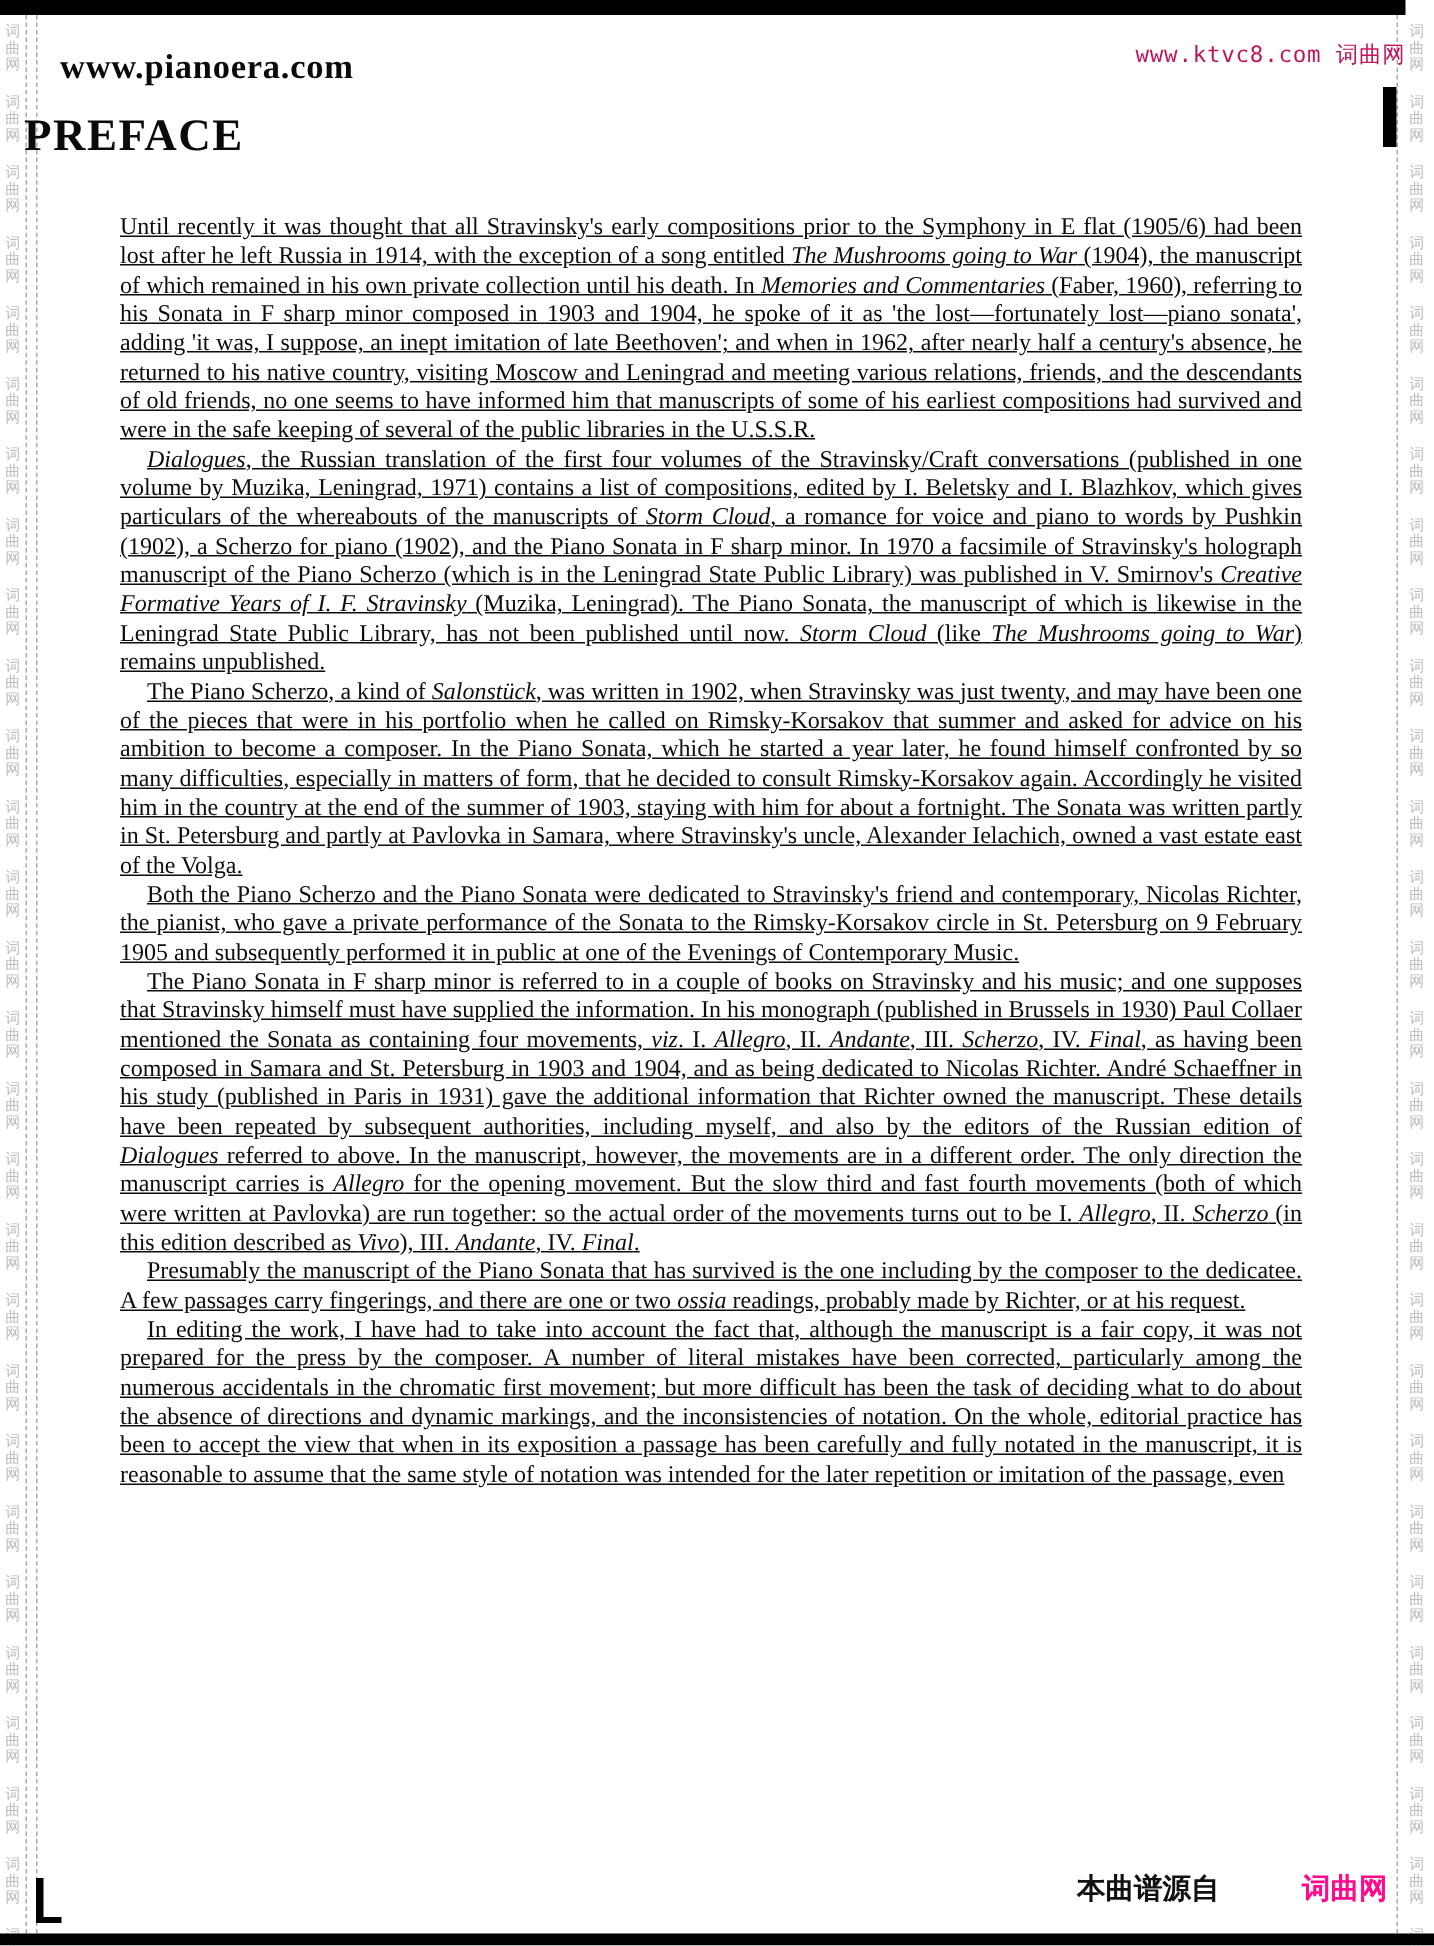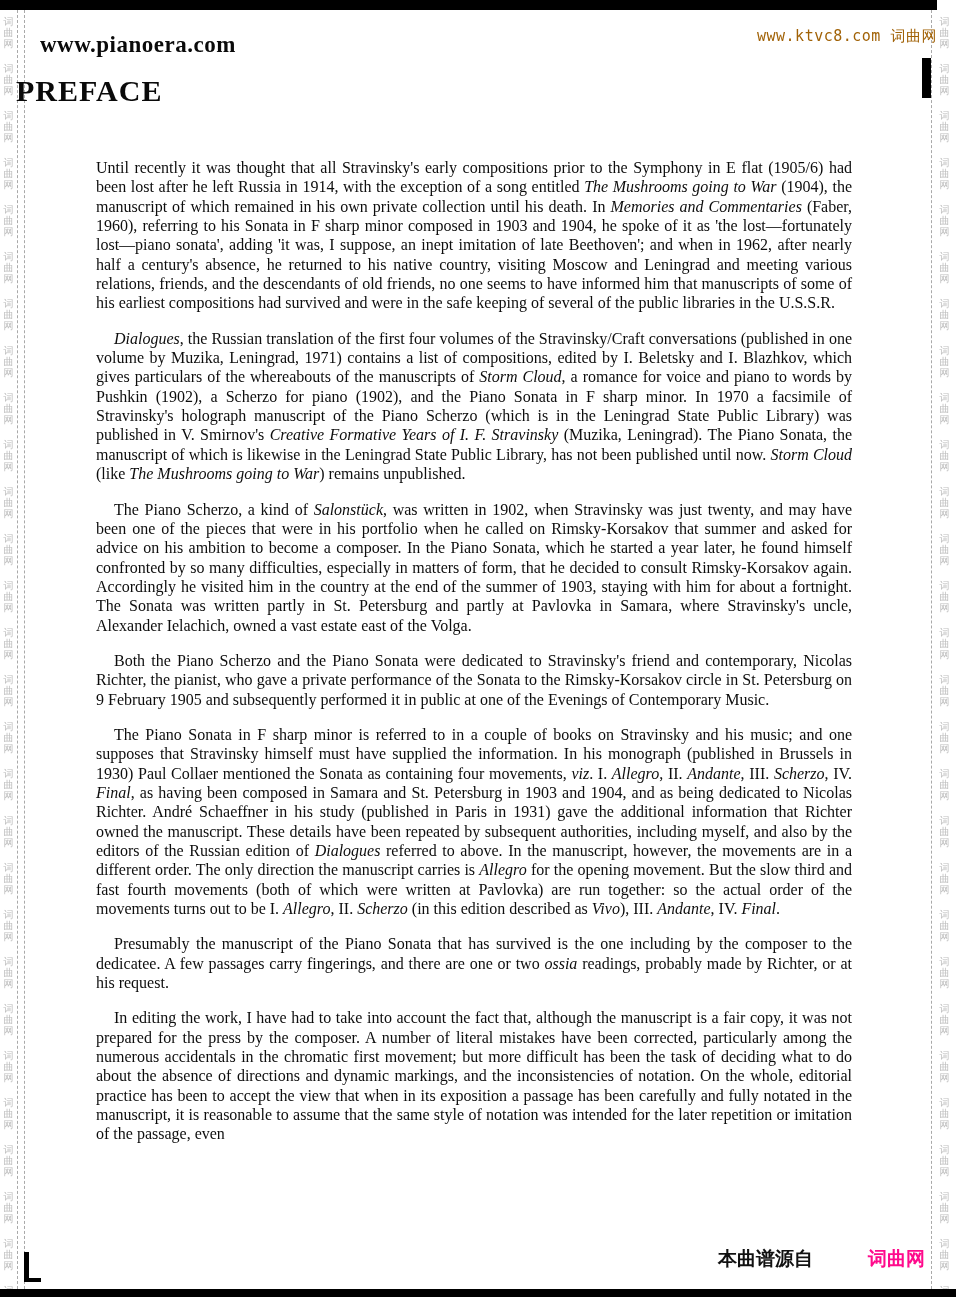--- a/index.html
+++ b/index.html
@@ -55,21 +55,21 @@
     text-align:left;font-size:30px;font-weight:bold;
     letter-spacing:1px;color:#0a0a0a;
   }
 
   
   .body-text{
     position:absolute;left:80px;top:142px;width:788px;
     font-size:16px;line-height:19.35px;color:#0d0d0d;
     text-align:justify;
   }
-  .body-text p{margin:16px;text-indent:18px;}
+  .body-text p{margin:0;text-indent:18px;text-decoration:underline;}
   .body-text p.first{text-indent:0;}
   .body-text i{font-style:italic;}
 
   
   .footer-label{
     position:absolute;left:718px;top:1246px;
     font-family:Liberation Serif, serif;
     font-size:19px;font-weight:bold;color:#111;white-space:nowrap;
   }
   .footer-brand{
@@ -366,21 +366,21 @@
         <div>曲</div>
         <div>网</div>
       </div>
       <div class="wm-group">
         <div>词</div>
         <div>曲</div>
       </div>
     </div>
 
   <div class="url url-left">www.pianoera.com</div>
-  <div class="overlay-wm" style="color: #a16207;">www.ktvc8.com 词曲网</div>
+  <div class="overlay-wm" style="color: #be185d;">www.ktvc8.com 词曲网</div>
 
   <h1 class="title">PREFACE</h1>
 
   <div class="body-text">
       <p class="first"><span>Until recently it was thought that all Stravinsky's early compositions prior to the Symphony in E flat (1905/6) had been lost after he left Russia in 1914, with the exception of a song entitled </span><i>The Mushrooms going to War</i><span> (1904), the manuscript of which remained in his own private collection until his death. In </span><i>Memories and Commentaries</i><span> (Faber, 1960), referring to his Sonata in F sharp minor composed in 1903 and 1904, he spoke of it as 'the lost—fortunately lost—piano sonata', adding 'it was, I suppose, an inept imitation of late Beethoven'; and when in 1962, after nearly half a century's absence, he returned to his native country, visiting Moscow and Leningrad and meeting various relations, friends, and the descendants of old friends, no one seems to have informed him that manuscripts of some of his earliest compositions had survived and were in the safe keeping of several of the public libraries in the U.S.S.R.</span></p>
       <p class=""><i>Dialogues</i><span>, the Russian translation of the first four volumes of the Stravinsky/Craft conversations (published in one volume by Muzika, Leningrad, 1971) contains a list of compositions, edited by I. Beletsky and I. Blazhkov, which gives particulars of the whereabouts of the manuscripts of </span><i>Storm Cloud</i><span>, a romance for voice and piano to words by Pushkin (1902), a Scherzo for piano (1902), and the Piano Sonata in F sharp minor. In 1970 a facsimile of Stravinsky's holograph manuscript of the Piano Scherzo (which is in the Leningrad State Public Library) was published in V. Smirnov's </span><i>Creative Formative Years of I. F. Stravinsky</i><span> (Muzika, Leningrad). The Piano Sonata, the manuscript of which is likewise in the Leningrad State Public Library, has not been published until now. </span><i>Storm Cloud</i><span> (like </span><i>The Mushrooms going to War</i><span>) remains unpublished.</span></p>
       <p class=""><span>The Piano Scherzo, a kind of </span><i>Salonstück</i><span>, was written in 1902, when Stravinsky was just twenty, and may have been one of the pieces that were in his portfolio when he called on Rimsky-Korsakov that summer and asked for advice on his ambition to become a composer. In the Piano Sonata, which he started a year later, he found himself confronted by so many difficulties, especially in matters of form, that he decided to consult Rimsky-Korsakov again. Accordingly he visited him in the country at the end of the summer of 1903, staying with him for about a fortnight. The Sonata was written partly in St. Petersburg and partly at Pavlovka in Samara, where Stravinsky's uncle, Alexander Ielachich, owned a vast estate east of the Volga.</span></p>
       <p class=""><span>Both the Piano Scherzo and the Piano Sonata were dedicated to Stravinsky's friend and contemporary, Nicolas Richter, the pianist, who gave a private performance of the Sonata to the Rimsky-Korsakov circle in St. Petersburg on 9 February 1905 and subsequently performed it in public at one of the Evenings of Contemporary Music.</span></p>
       <p class=""><span>The Piano Sonata in F sharp minor is referred to in a couple of books on Stravinsky and his music; and one supposes that Stravinsky himself must have supplied the information. In his monograph (published in Brussels in 1930) Paul Collaer mentioned the Sonata as containing four movements, </span><i>viz</i><span>. I. </span><i>Allegro</i><span>, II. </span><i>Andante</i><span>, III. </span><i>Scherzo</i><span>, IV. </span><i>Final</i><span>, as having been composed in Samara and St. Petersburg in 1903 and 1904, and as being dedicated to Nicolas Richter. André Schaeffner in his study (published in Paris in 1931) gave the additional information that Richter owned the manuscript. These details have been repeated by subsequent authorities, including myself, and also by the editors of the Russian edition of </span><i>Dialogues</i><span> referred to above. In the manuscript, however, the movements are in a different order. The only direction the manuscript carries is </span><i>Allegro</i><span> for the opening movement. But the slow third and fast fourth movements (both of which were written at Pavlovka) are run together: so the actual order of the movements turns out to be I. </span><i>Allegro</i><span>, II. </span><i>Scherzo</i><span> (in this edition described as </span><i>Vivo</i><span>), III. </span><i>Andante</i><span>, IV. </span><i>Final</i><span>.</span></p>
       <p class=""><span>Presumably the manuscript of the Piano Sonata that has survived is the one including by the composer to the dedicatee. A few passages carry fingerings, and there are one or two </span><i>ossia</i><span> readings, probably made by Richter, or at his request.</span></p>

